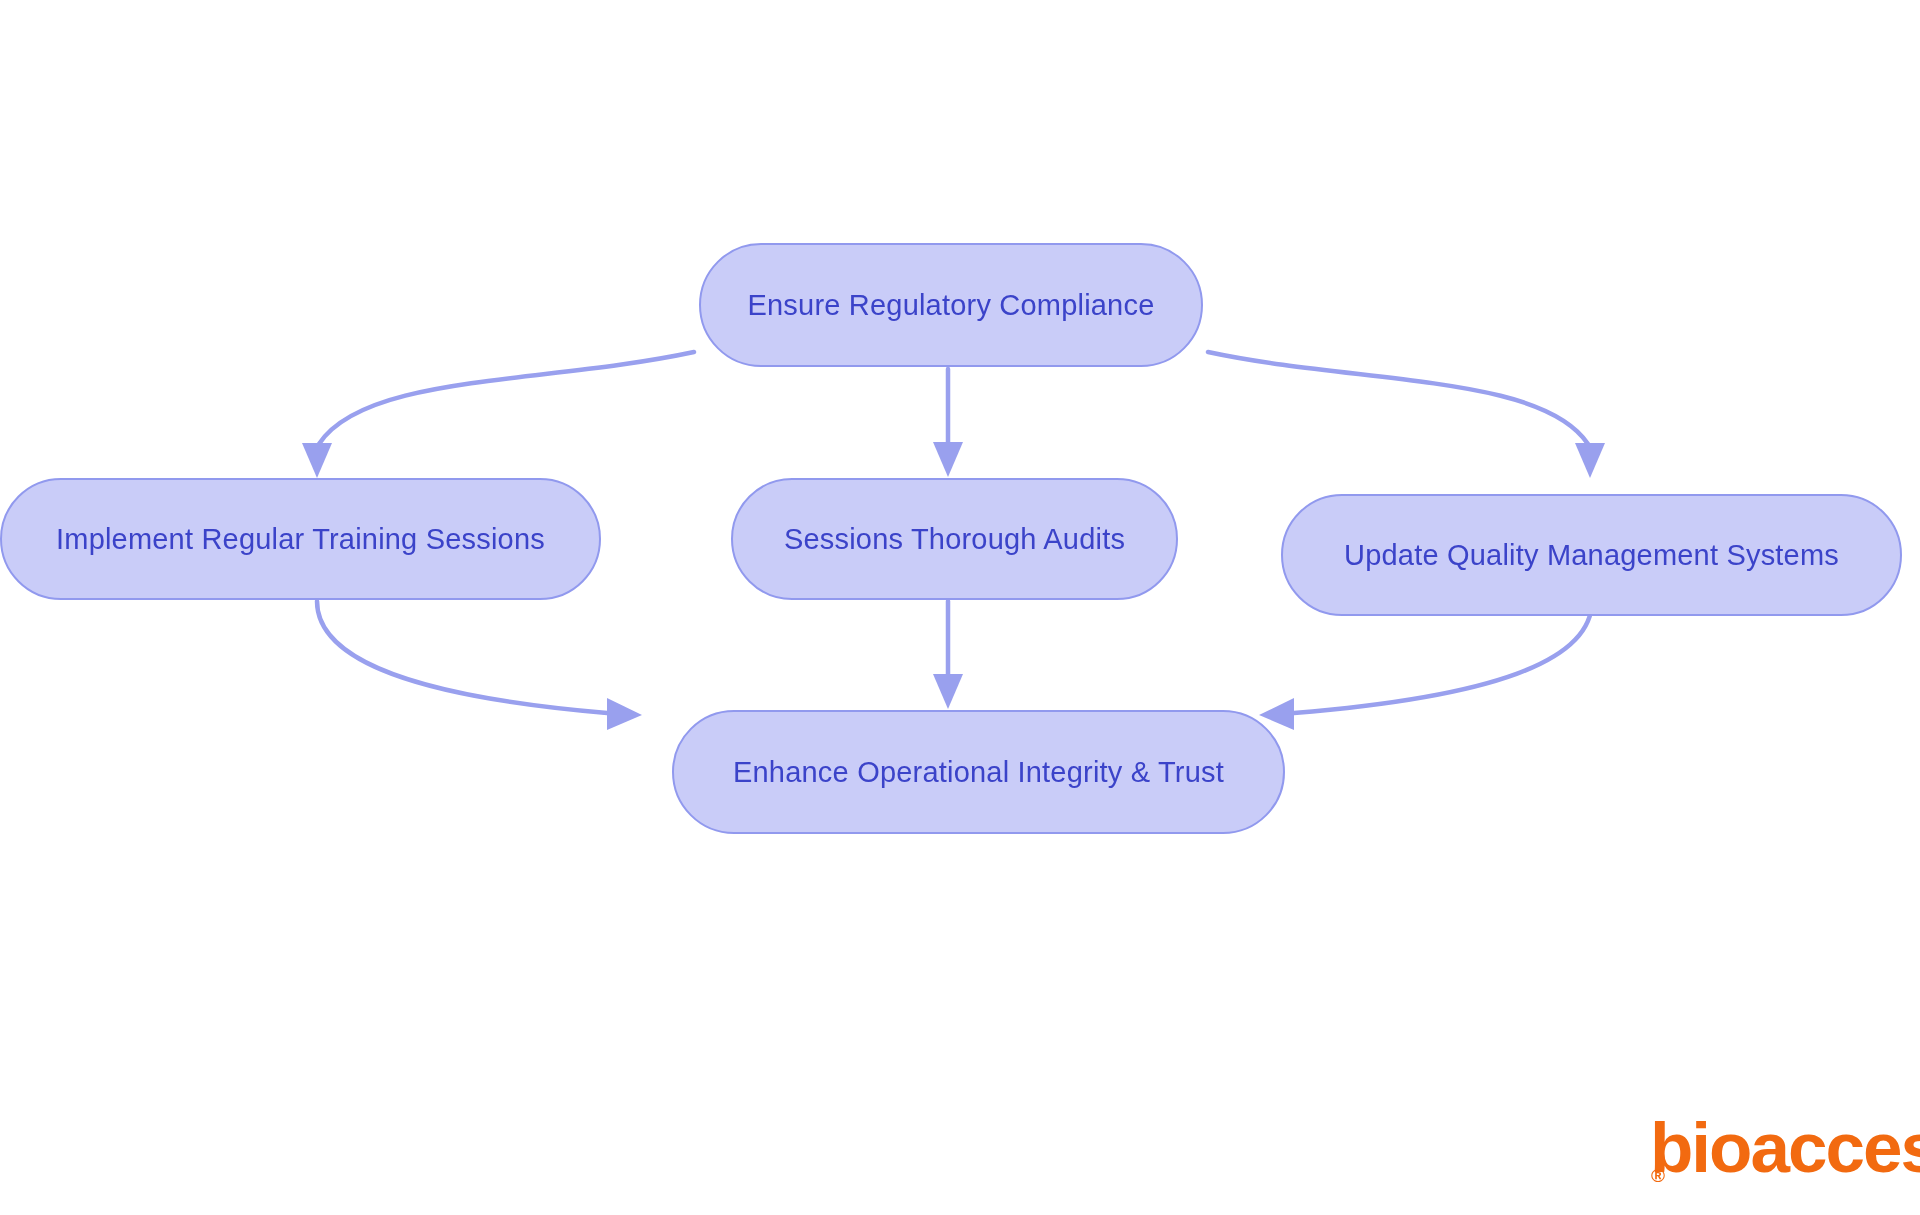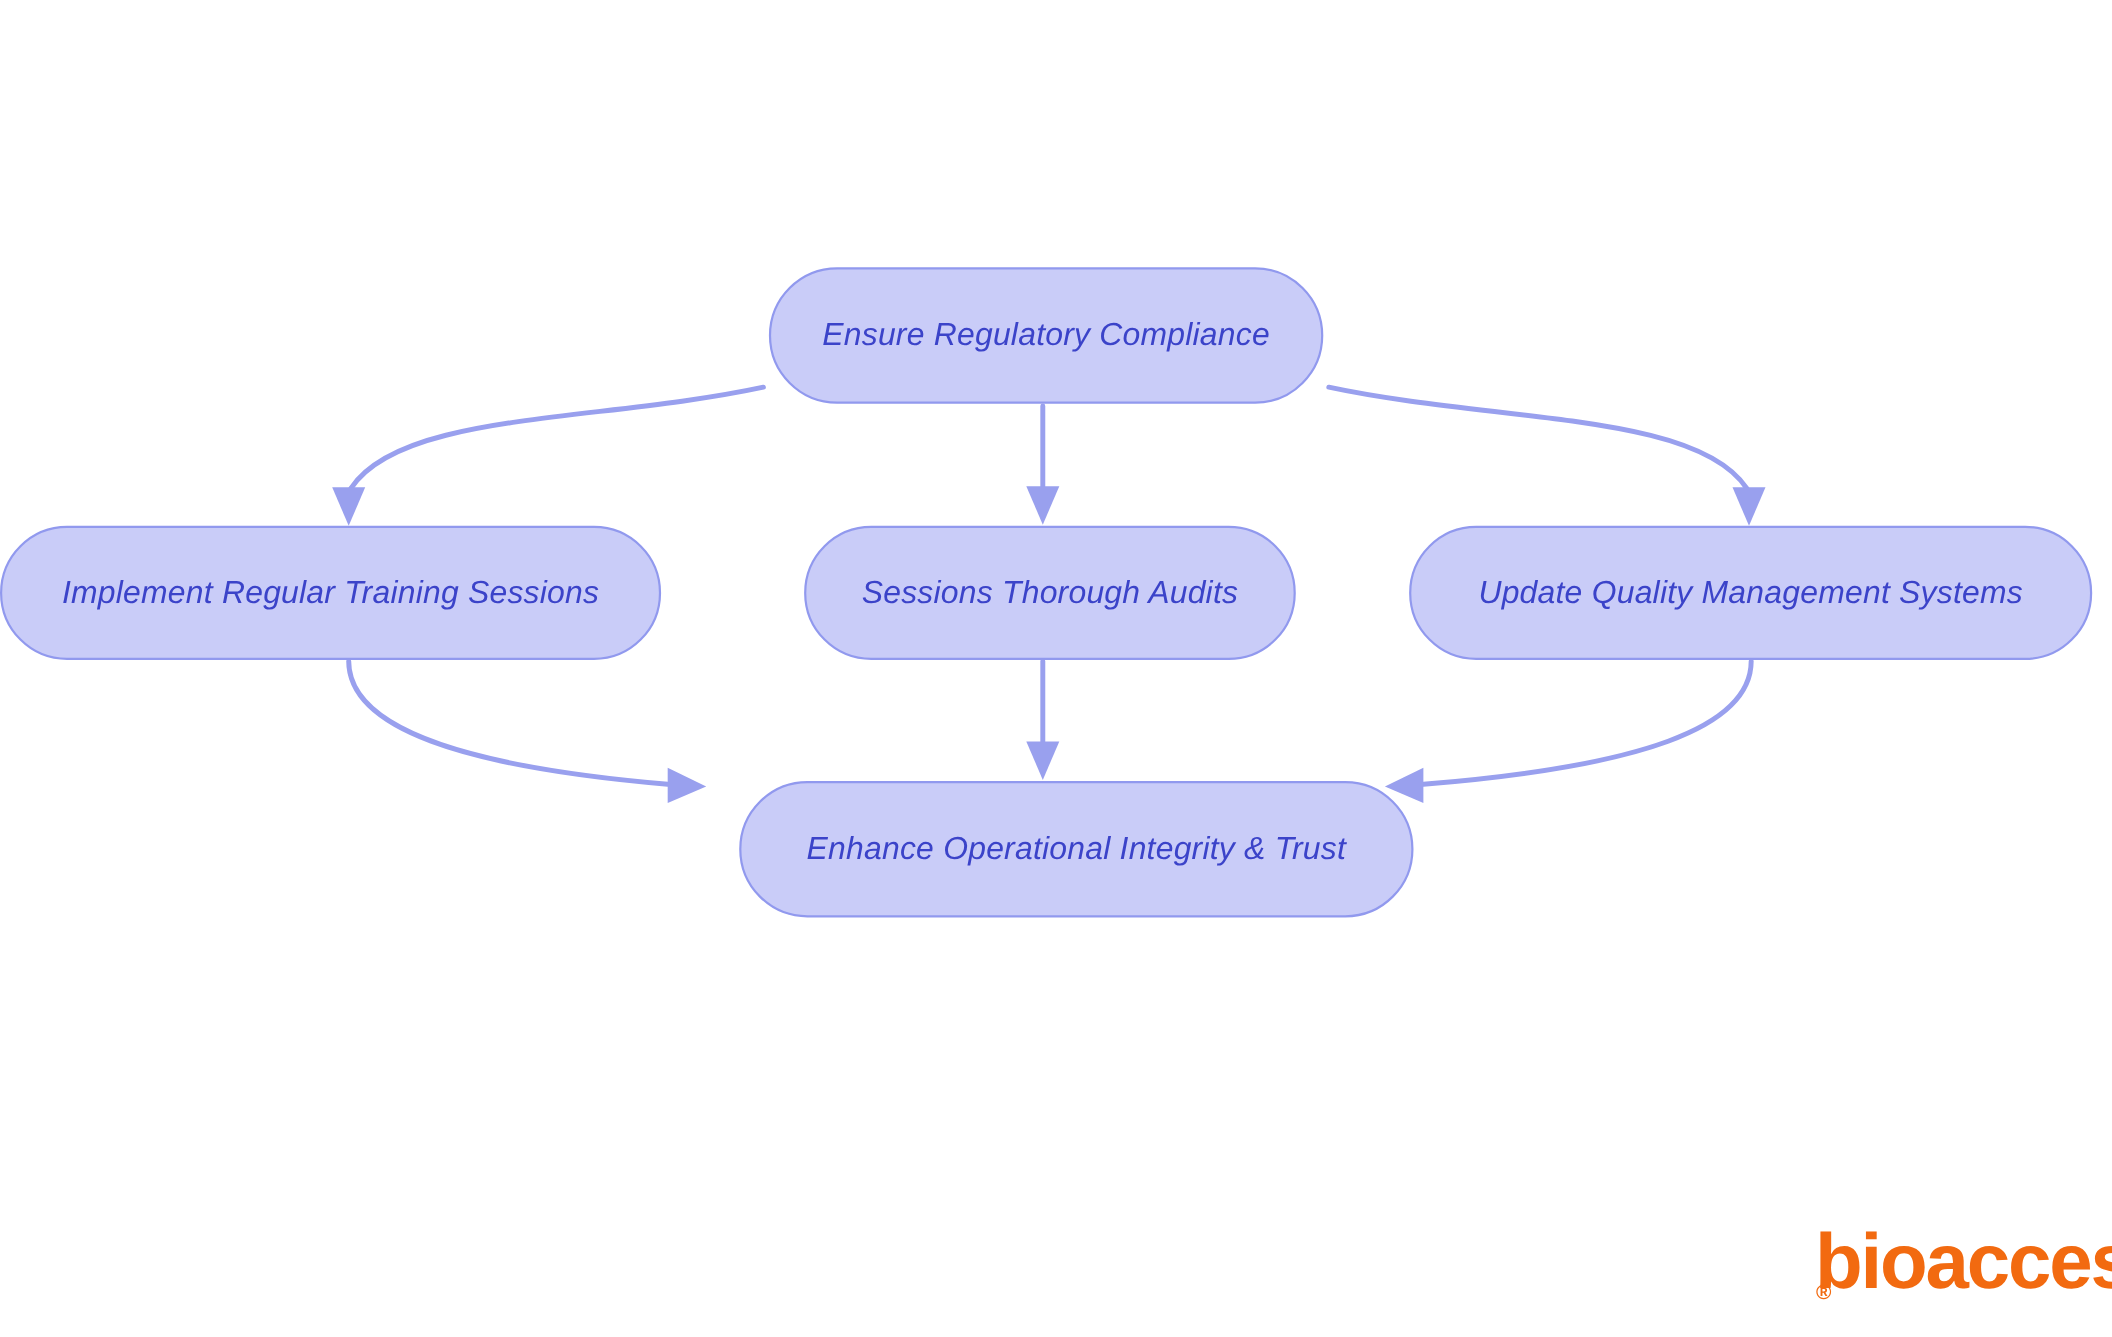--- a/index.html
+++ b/index.html
@@ -20,26 +20,25 @@
   .node{
     position:absolute;
     background:var(--node-fill);
     border:2px solid var(--node-border);
     border-radius:62px;
     display:flex;align-items:center;justify-content:center;
     color:var(--node-text);
     font-size:29px;
     white-space:nowrap;
     letter-spacing:0.2px;
-    font-style:italic;
   }
   .node-top   {left:699px; top:243px; width:504px; height:124px;}
   .node-left  {left:0;  top:478px; width:601px; height:122px;}
   .node-center{left:731px; top:478px; width:447px; height:122px;}
-  .node-right {left:1281px;top:478px; width:621px; height:122px;text-align:center;}
+  .node-right {left:1281px;top:494px; width:621px; height:122px;text-align:center;}
   .node-bottom{left:672px; top:710px; width:613px; height:124px;}
   .logo{
     position:absolute;left:1650px;top:1112px;width:240px;
     color:var(--logo);
   }
   .logo .wordmark{
     font-size:71px;font-weight:bold;letter-spacing:-2px;line-height:1;
     display:inline-block;
   }
   .logo .reg{

